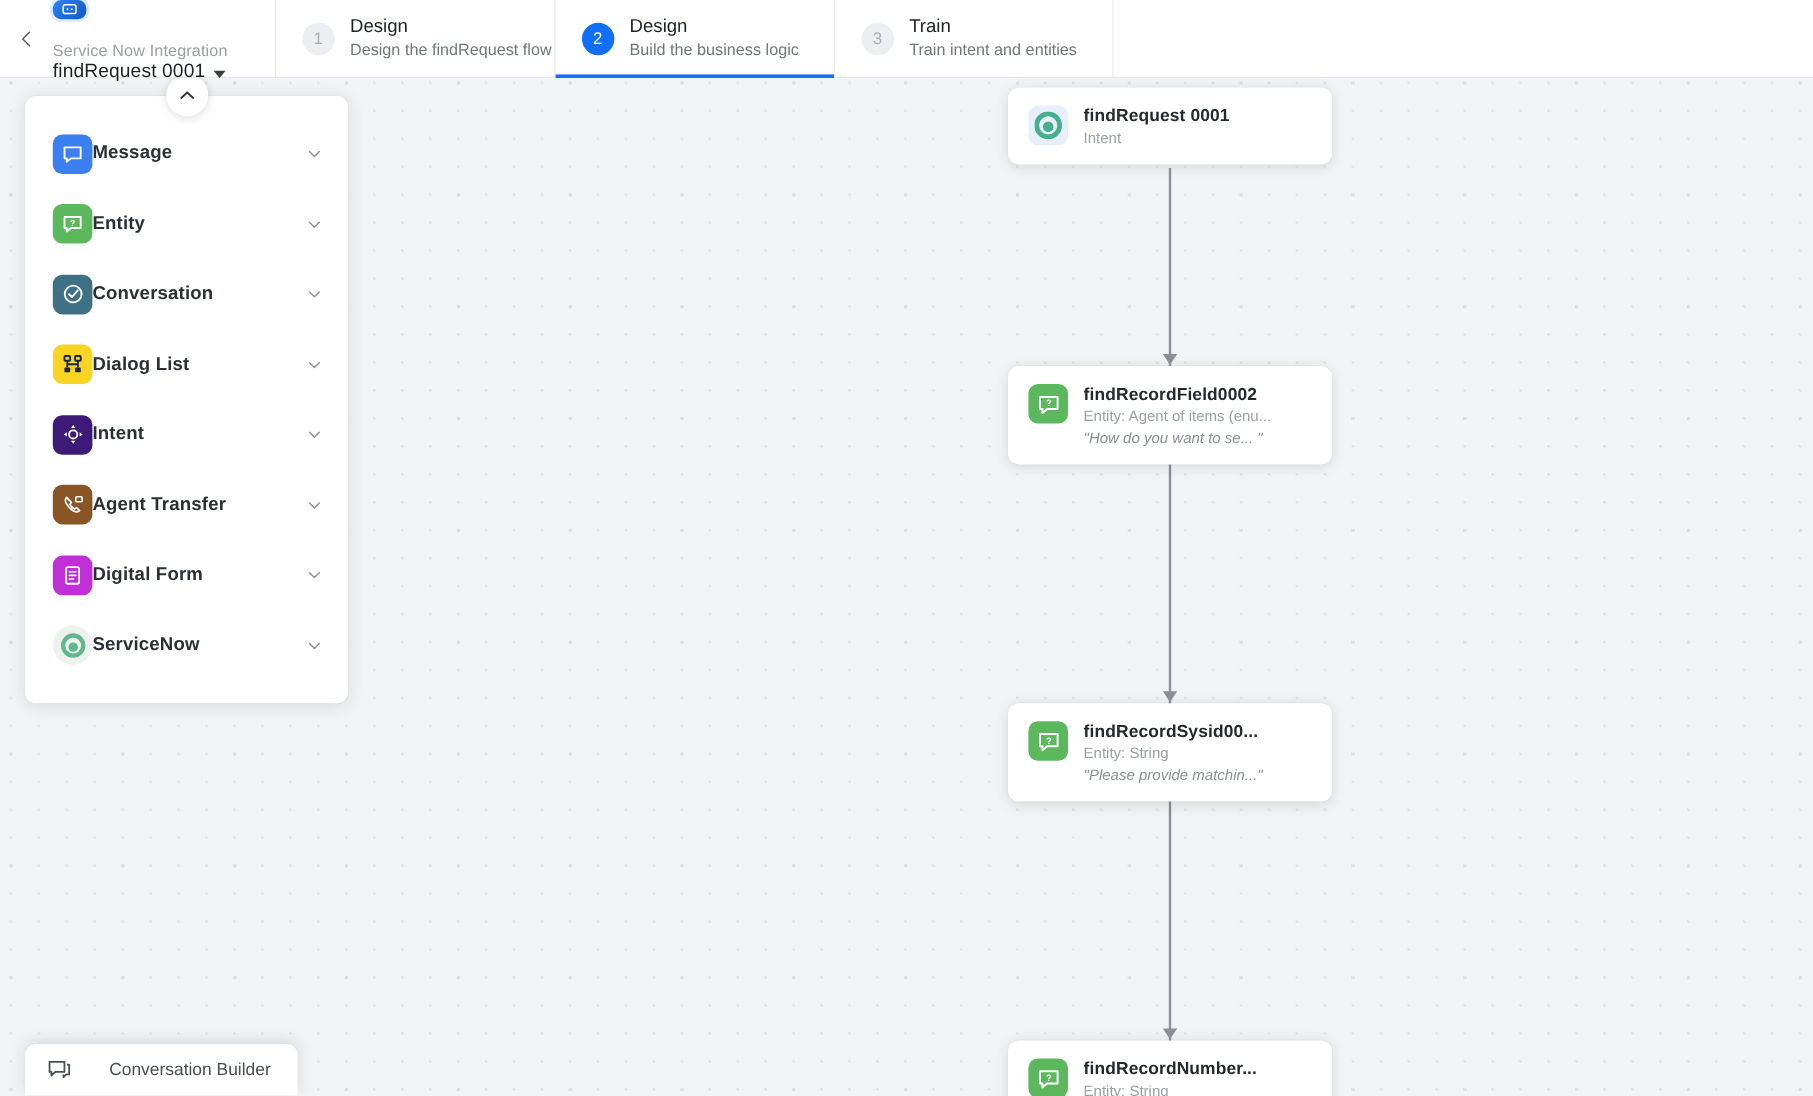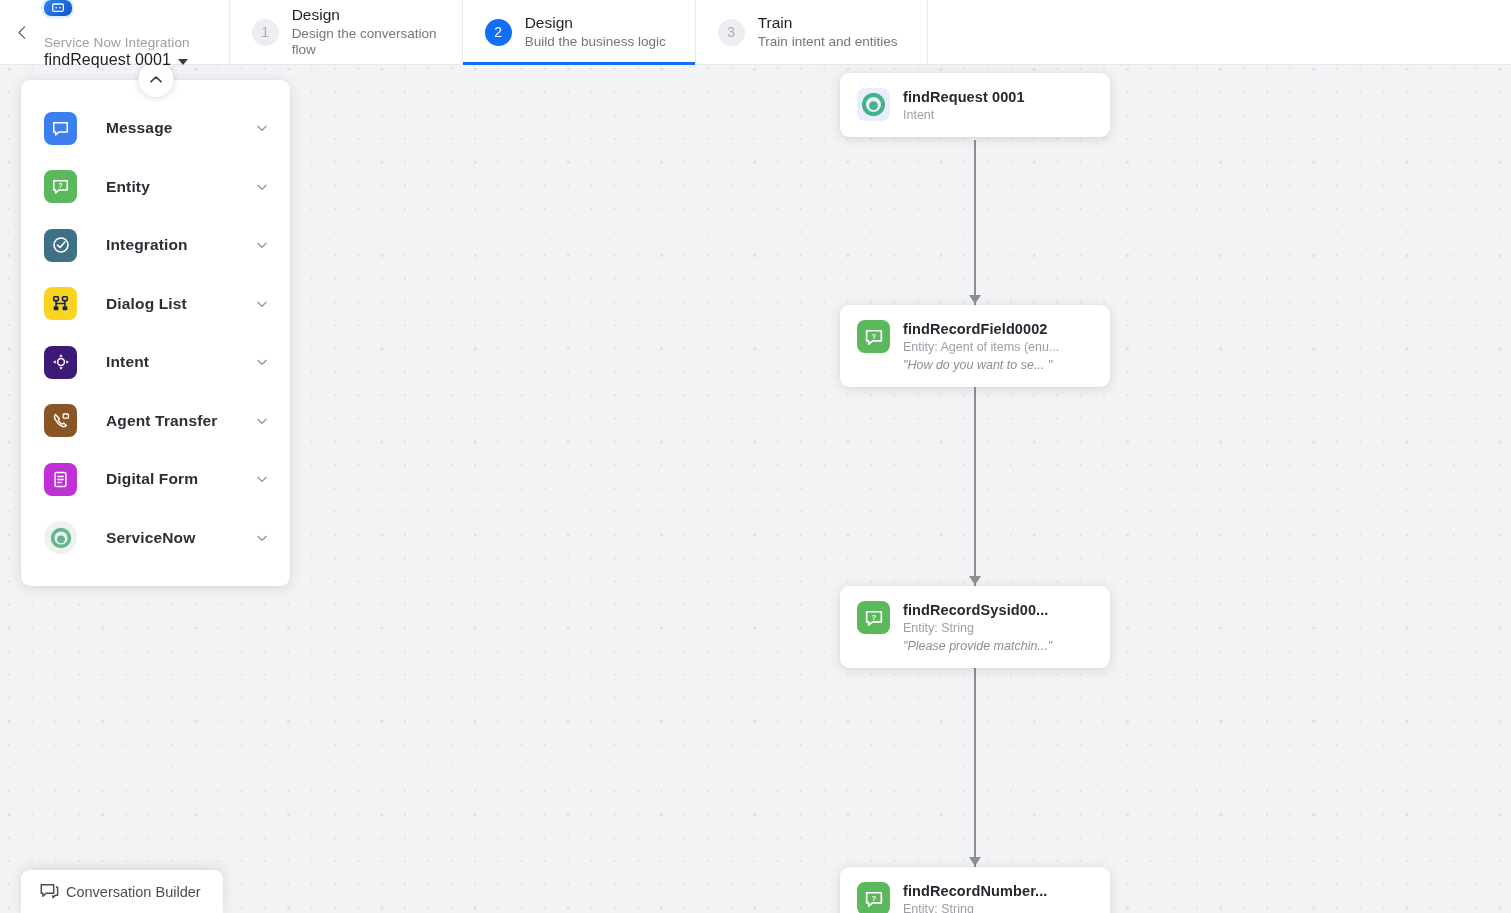--- a/index.html
+++ b/index.html
@@ -94,21 +94,21 @@
   .panel-row {
     height: 58.5px; display: flex; align-items: center;
     padding: 0 21px 0 23px; cursor: pointer;
   }
   .tile {
     width: 33px; height: 33px; border-radius: 8px; flex: none;
     display: flex; align-items: center; justify-content: center;
   }
   .tile.round { border-radius: 50%; }
   .panel-label {
-    margin-left: 29px; font-size: 15.5px; font-weight: bold;
+    font-size: 15.5px; font-weight: bold;
     color: #2b2f36; flex: 1; letter-spacing: .15px;
   }
   .chev { color: #8b8f96; display: flex; }
 
   
   .node {
     position: absolute; width: 270px;
     background: #fff; border-radius: 9px;
     box-shadow: 0 2px 11px rgba(30,35,45,.13), 0 0 0 .5px rgba(0,0,0,.03);
     display: flex; align-items: flex-start; gap: 13px;
@@ -140,21 +140,21 @@
     border-left: 6px solid transparent; border-right: 6px solid transparent;
     border-top: 9px solid #8c9096;
   }
 
   
   #conv-builder {
     position: absolute; left: 21px; bottom: 0;
     height: 43px; padding: 0 22px 0 18px;
     background: #fff; border-radius: 9px 9px 0 0;
     box-shadow: 0 -2px 12px rgba(30,35,45,.13);
-    display: flex; align-items: center; gap: 6px;
+    display: flex; align-items: center; gap: 31px;
     cursor: pointer; z-index: 35;
   }
   #conv-builder .cb-label { font-size: 14.5px; color: #4a4e55; }
 </style>
 </head>
 <body>
 
 <div id="canvas">
 
   <div class="connector" style="left:974px; top:75px; height:222px;"></div>
@@ -243,21 +243,21 @@
         <span class="caret-dn"></span>
       </div>
     </div>
   </div>
 
   <div class="steps">
     <div class="step">
       <div class="num">1</div>
       <div class="txt">
         <div class="lbl">Design</div>
-        <div class="desc">Design the conversation flow</div>
+        <div class="desc">Design the findRequest flow</div>
       </div>
     </div>
     <div class="step active">
       <div class="num">2</div>
       <div class="txt">
         <div class="lbl">Design</div>
         <div class="desc">Build the business logic</div>
       </div>
     </div>
     <div class="step">
@@ -306,21 +306,21 @@
     </span>
   </div>
 
   <div class="panel-row">
     <div class="tile" style="background:#3e7186;">
       <svg width="20" height="20" viewBox="0 0 24 24" aria-hidden="true">
         <circle cx="12" cy="12" r="8.4" fill="none" stroke="#fff" stroke-width="1.9"></circle>
         <path d="M7.9 12.2 L10.8 15 L16.6 8.3" fill="none" stroke="#fff" stroke-width="1.9" stroke-linecap="round" stroke-linejoin="round"></path>
       </svg>
     </div>
-    <div class="panel-label">Integration</div>
+    <div class="panel-label">Conversation</div>
     <span class="chev">
       <svg width="14" height="14" viewBox="0 0 24 24" aria-hidden="true">
           <path d="M5 9 L12 16 L19 9" fill="none" stroke="#8b8f96" stroke-width="2" stroke-linecap="round" stroke-linejoin="round"></path>
         </svg>
     </span>
   </div>
 
 
   <div class="panel-row">
     <div class="tile" style="background:#f9d423;">

